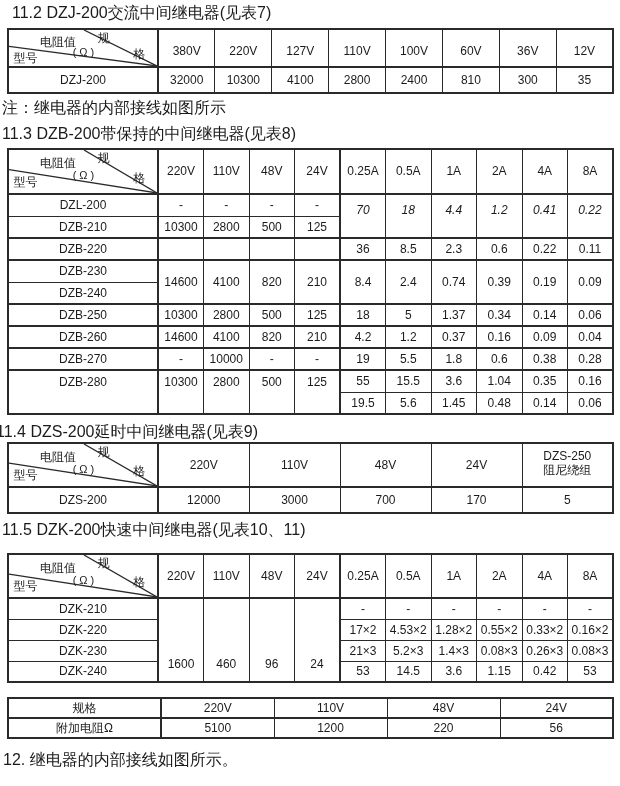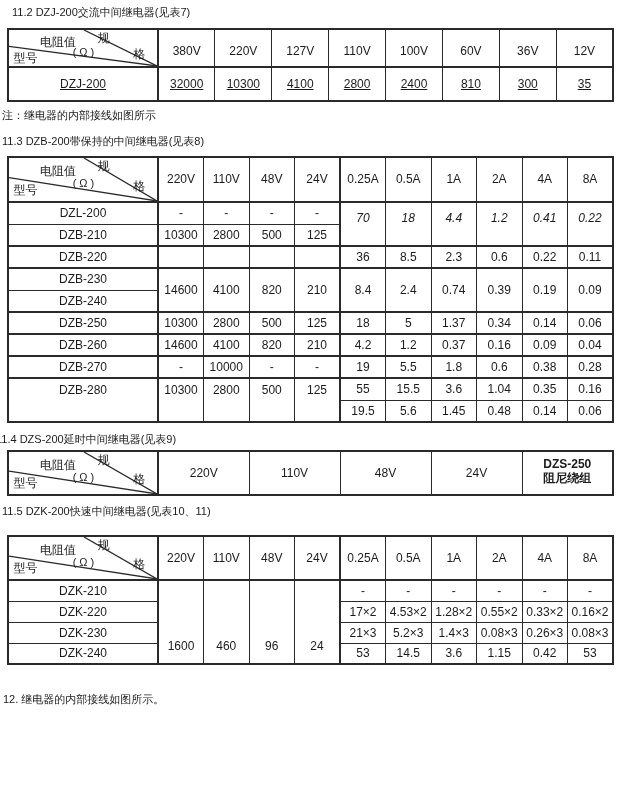--- a/index.html
+++ b/index.html
@@ -5,21 +5,21 @@
   * { box-sizing: border-box; }
   html, body {
     margin: 0; padding: 0;
     width: 620px; height: 786px;
     background: #ffffff;
     overflow: hidden;
     font-family: "Liberation Sans", "DejaVu Sans", sans-serif;
     color: #1b1b1b;
   }
   .heading {
-    font-size: 11px;
+    font-size: 16px;
     line-height: 15px;
     white-space: nowrap;
   }
   #h112 { margin: 5px 0 0 12px; }
   #note { margin: 6px 0 0 2px; }
   #h113 { margin: 11px 0 0 2px; }
   #h114 { margin: 9px 0 0 -4px; }
   #h115 { margin: 8px 0 16px 2px; }
   #h12  { margin: 13px 0 0 3px; }
 
@@ -54,30 +54,30 @@
   .diag svg { position: absolute; left: 0; top: 0; width: 100%; height: 100%; display: block; }
   .dl { position: absolute; font-size: 12px; white-space: nowrap; line-height: 13px; }
   .dl-spec-top { left: 60%; top: 5%; }
   .dl-spec-bot { left: 84%; top: 50%; }
   .dl-res      { left: 21%; top: 17%; }
   .dl-ohm      { left: 43%; top: 45%; font-size: 11px; }
   .dl-model    { left: 3%;  top: 60%; }
 
   #t7  { margin-top: 8px; }
   #t7 tr.hdr { height: 38px; }
-  #t7 tr.dr  { height: 34px; text-decoration: underline; }
+  #t7 tr.dr  { height: 26px; }
 
   #t8  { margin-top: 7px; }
   #t8 tr.hdr { height: 45px; }
   #t8 tr.dr  { height: 22px; }
 
   #t9  { margin-top: 3px; }
   #t9 tr.hdr { height: 44px; }
   #t9 tr.dr  { height: 26px; }
-  .twoline { display: flex; flex-direction: column; justify-content: space-between; height: 40px; padding: 4px 0 11px 0; font-weight: bold; }
+  .twoline { display: flex; flex-direction: column; justify-content: space-between; height: 40px; padding: 4px 0 11px 0; }
 
   #t10 { margin-top: 6px; }
   #t10 tr.hdr { height: 44px; }
   #t10 tr.dr  { height: 21px; }
 
   #t11 { margin-top: 14px; }
   #t11 tr { height: 20px; }
 </style>
 </head>
 <body>
@@ -294,20 +294,28 @@
     <th class="hcell bb2">110V</th>
     <th class="hcell bb2">48V</th>
     <th class="hcell bb2">24V</th>
     <th class="bb2">
       <div class="twoline">
         <span>DZS-250</span>
         <span>阻尼绕组</span>
       </div>
     </th>
   </tr>
+  <tr class="dr">
+    <td class="model">DZS-200</td>
+    <td>12000</td>
+    <td>3000</td>
+    <td>700</td>
+    <td>170</td>
+    <td>5</td>
+  </tr>
 </tbody>
   </table>
 
 <div class="heading" id="h115">11.5 DZK-200快速中间继电器(见表10、11)</div>
 
 <table id="t10">
   <colgroup>
     <col style="width:150px">
     <col span="10" style="width:45.5px">
   </colgroup>
@@ -377,16 +385,30 @@
   </tr>
 </tbody>
   </table>
 
 <table id="t11">
   <colgroup>
     <col style="width:153px">
     <col span="4" style="width:113px">
   </colgroup>
   <tbody>
+      <tr>
+    <td class="model bb2">规格</td>
+    <td class="bb2">220V</td>
+    <td class="bb2">110V</td>
+    <td class="bb2">48V</td>
+    <td class="bb2">24V</td>
+  </tr>
+  <tr>
+    <td class="model">附加电阻Ω</td>
+    <td>5100</td>
+    <td>1200</td>
+    <td>220</td>
+    <td>56</td>
+  </tr>
 </tbody>
   </table>
 
 <div class="heading" id="h12">12. 继电器的内部接线如图所示。</div>
 
 </body></html>

